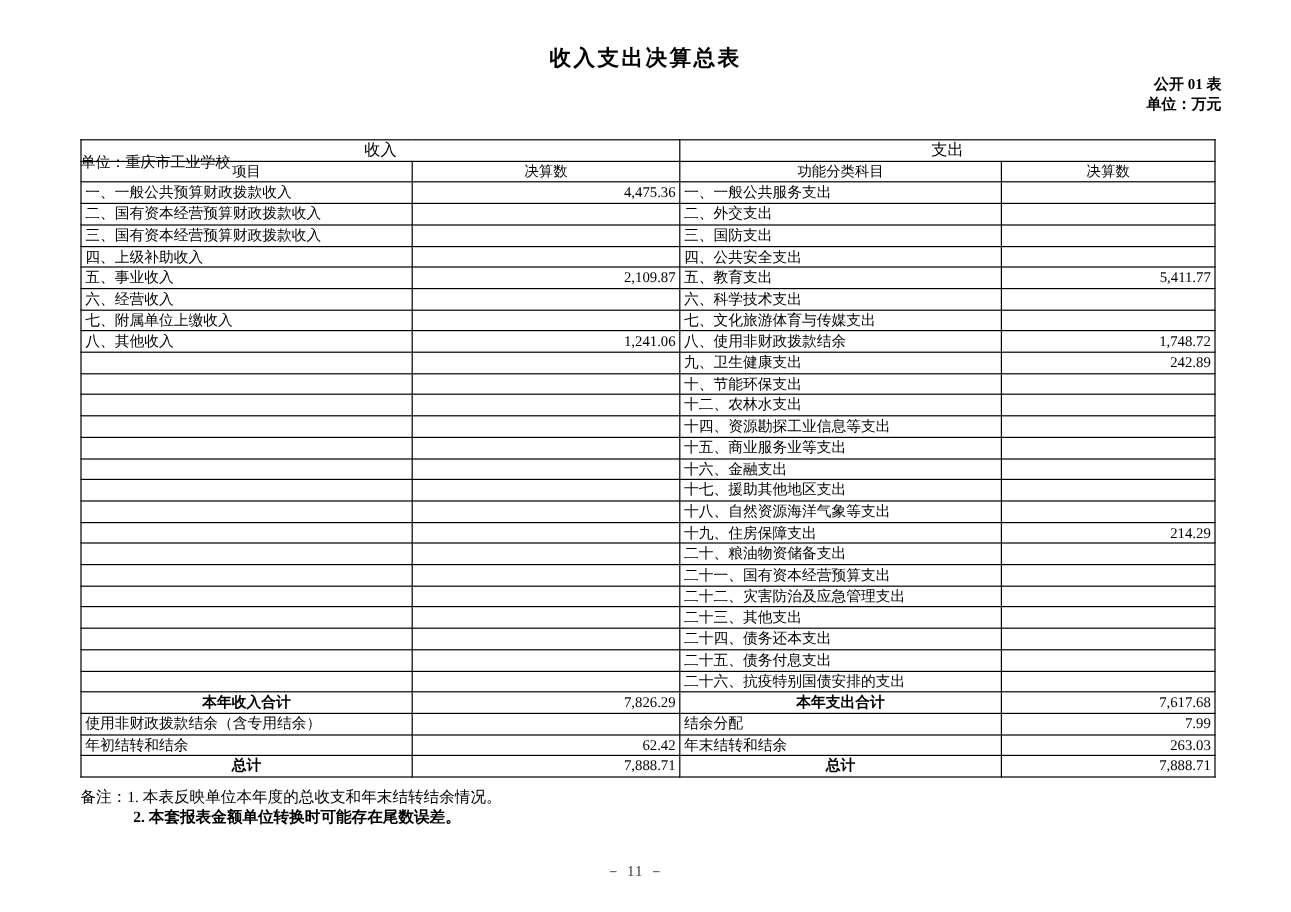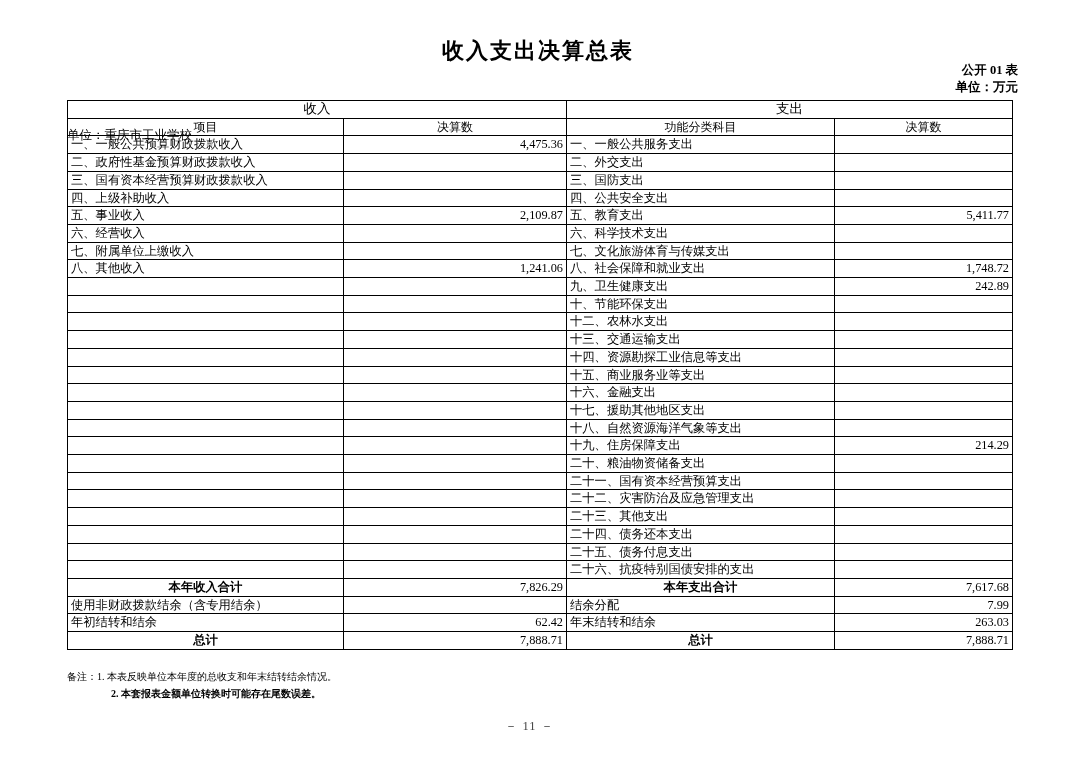--- a/index.html
+++ b/index.html
@@ -20,21 +20,21 @@
     left: 0; top: 0;
     width: 1076px;
     height: 760px;
   }
   .doc-title {
     position: absolute;
     left: 0;
     top: 36px;
     width: 1076px;
     text-align: center;
-    font-size: 22px;
+    font-size: 18px;
     font-weight: bold;
     letter-spacing: 2px;
     font-family: "DejaVu Serif", "Liberation Serif", serif;
   }
   .meta-right {
     position: absolute;
     right: 58px;
     top: 62px;
     text-align: right;
     font-size: 12.5px;
@@ -45,21 +45,21 @@
     position: absolute;
     left: 67px;
     top: 84px;
     font-size: 12.5px;
     line-height: 15px;
     margin-top: 44px;
   }
   table.main {
     position: absolute;
     left: 67px;
-    top: 100px;
+    top: 116px;
     width: 945px;
     border-collapse: collapse;
     table-layout: fixed;
     font-size: 12.3px;
   }
   table.main td {
     border: 1px solid #000;
     padding: 0 3px;
     height: 16.7px;
     line-height: 16.7px;
@@ -85,23 +85,22 @@
     line-height: 18px;
   }
   .label { text-align: left; }
   .num { text-align: right; padding-right: 5px; }
   .ctr { text-align: center; font-weight: bold; }
 
   .notes {
     position: absolute;
     left: 67px;
     top: 655px;
-    font-size: 10px;
+    font-size: 13px;
     line-height: 17px;
-    margin-top: 13px;
   }
   .notes .note-line { white-space: pre; }
   .notes .indent { padding-left: 44px; font-weight: bold; }
   .page-num {
     position: absolute;
     left: 0;
     top: 718px;
     width: 1059px;
     text-align: center;
     font-size: 12.5px;
@@ -141,21 +140,21 @@
           <td class="col-head">功能分类科目</td>
           <td class="col-head">决算数</td>
         </tr>
         <tr>
           <td class="label">一、一般公共预算财政拨款收入</td>
           <td class="num">4,475.36</td>
           <td class="label">一、一般公共服务支出</td>
           <td class="num"></td>
         </tr>
         <tr>
-          <td class="label">二、政府性基金预算财政拨款收入</td>
+          <td class="label">二、国有资本经营预算财政拨款收入</td>
           <td class="num"></td>
           <td class="label">二、外交支出</td>
           <td class="num"></td>
         </tr>
         <tr>
           <td class="label">三、国有资本经营预算财政拨款收入</td>
           <td class="num"></td>
           <td class="label">三、国防支出</td>
           <td class="num"></td>
         </tr>
@@ -179,45 +178,39 @@
         </tr>
         <tr>
           <td class="label">七、附属单位上缴收入</td>
           <td class="num"></td>
           <td class="label">七、文化旅游体育与传媒支出</td>
           <td class="num"></td>
         </tr>
         <tr>
           <td class="label">八、其他收入</td>
           <td class="num">1,241.06</td>
-          <td class="label">八、社会保障和就业支出</td>
+          <td class="label">八、使用非财政拨款结余</td>
           <td class="num">1,748.72</td>
         </tr>
         <tr>
           <td class="label"></td>
           <td class="num"></td>
           <td class="label">九、卫生健康支出</td>
           <td class="num">242.89</td>
         </tr>
         <tr>
           <td class="label"></td>
           <td class="num"></td>
           <td class="label">十、节能环保支出</td>
           <td class="num"></td>
         </tr>
         <tr>
           <td class="label"></td>
           <td class="num"></td>
           <td class="label">十二、农林水支出</td>
-          <td class="num"></td>
-        </tr>
-        <tr>
-          <td class="label"></td>
-          <td class="num"></td>
-          <td class="label">十三、交通运输支出</td>
           <td class="num"></td>
         </tr>
         <tr>
           <td class="label"></td>
           <td class="num"></td>
           <td class="label">十四、资源勘探工业信息等支出</td>
           <td class="num"></td>
         </tr>
         <tr>
           <td class="label"></td>

